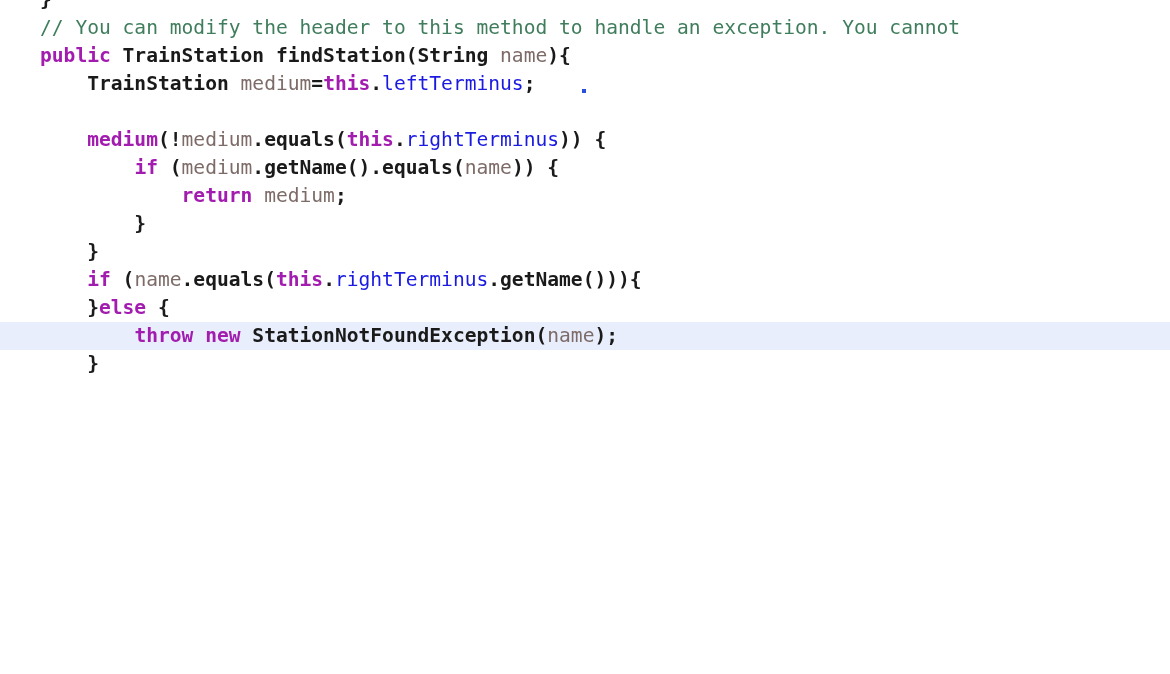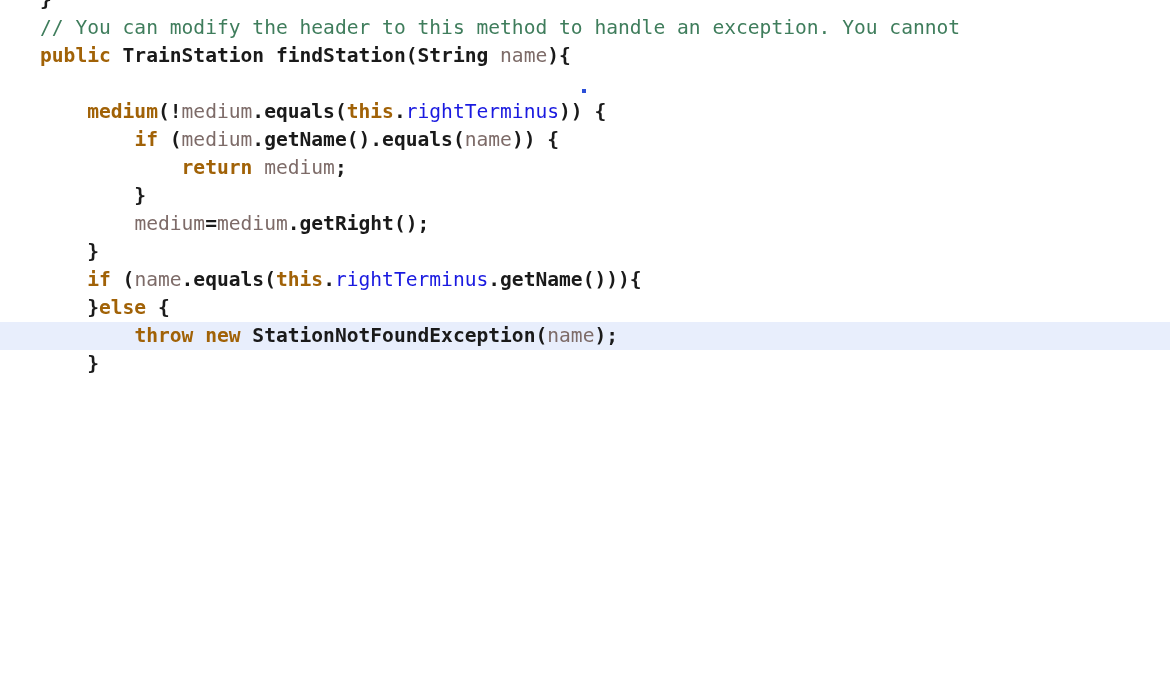--- a/index.html
+++ b/index.html
@@ -48,34 +48,34 @@
   
   #param-marker {
     position: absolute;
     left: 582px;
     top: 89px;
     width: 4px;
     height: 4px;
     background: #2b4fd8;
   }
 </style>
-<style>.tok-plain{color:#1a1a1a;}.tok-keyword{color:#a16207;}.tok-comment{color:#3f7d5c;}.tok-field{color:#1a1ae0;}.tok-variable{color:#7d6b68;margin-top:16px;}.code-line.current{background:#e8eefc;}#editor{background:#ffffff;border-radius:11px;}</style></head>
+<style>.tok-plain{color:#1a1a1a;}.tok-keyword{color:#a21caf;}.tok-comment{color:#3f7d5c;}.tok-field{color:#1a1ae0;}.tok-variable{color:#7d6b68;margin-top:16px;}.code-line.current{background:#e8eefc;}#editor{background:#ffffff;border-radius:11px;}</style></head>
 <body>
 
 <div id="editor">
   <div id="code-lines">
       <div class="code-line"><span class="tok-plain">}</span></div>
       <div class="code-line"><span class="tok-comment">// You can modify the header to this method to handle an exception. You cannot</span></div>
       <div class="code-line"><span class="tok-keyword">public</span><span class="tok-plain"> TrainStation findStation(String </span><span class="tok-variable">name</span><span class="tok-plain">){</span></div>
+      <div class="code-line"><span class="tok-plain">    TrainStation </span><span class="tok-variable">medium</span><span class="tok-plain">=</span><span class="tok-keyword">this</span><span class="tok-plain">.</span><span class="tok-field">leftTerminus</span><span class="tok-plain">;</span></div>
       <div class="code-line"><span class="tok-plain"></span></div>
       <div class="code-line"><span class="tok-plain">    </span><span class="tok-keyword">medium</span><span class="tok-plain">(!</span><span class="tok-variable">medium</span><span class="tok-plain">.equals(</span><span class="tok-keyword">this</span><span class="tok-plain">.</span><span class="tok-field">rightTerminus</span><span class="tok-plain">)) {</span></div>
       <div class="code-line"><span class="tok-plain">        </span><span class="tok-keyword">if</span><span class="tok-plain"> (</span><span class="tok-variable">medium</span><span class="tok-plain">.getName().equals(</span><span class="tok-variable">name</span><span class="tok-plain">)) {</span></div>
       <div class="code-line"><span class="tok-plain">            </span><span class="tok-keyword">return</span><span class="tok-plain"> </span><span class="tok-variable">medium</span><span class="tok-plain">;</span></div>
       <div class="code-line"><span class="tok-plain">        }</span></div>
-      <div class="code-line"><span class="tok-plain">        </span><span class="tok-variable">medium</span><span class="tok-plain">=</span><span class="tok-variable">medium</span><span class="tok-plain">.getRight();</span></div>
       <div class="code-line"><span class="tok-plain">    }</span></div>
       <div class="code-line"><span class="tok-plain">    </span><span class="tok-keyword">if</span><span class="tok-plain"> (</span><span class="tok-variable">name</span><span class="tok-plain">.equals(</span><span class="tok-keyword">this</span><span class="tok-plain">.</span><span class="tok-field">rightTerminus</span><span class="tok-plain">.getName())){</span></div>
       <div class="code-line"><span class="tok-plain">    }</span><span class="tok-keyword">else</span><span class="tok-plain"> {</span></div>
       <div class="code-line current"><span class="tok-plain">        </span><span class="tok-keyword">throw</span><span class="tok-plain"> </span><span class="tok-keyword">new</span><span class="tok-plain"> StationNotFoundException(</span><span class="tok-variable">name</span><span class="tok-plain">);</span></div>
       <div class="code-line"><span class="tok-plain">    }</span></div>
     </div>
   <div id="param-marker"></div>
 </div>
 
 </body></html>

